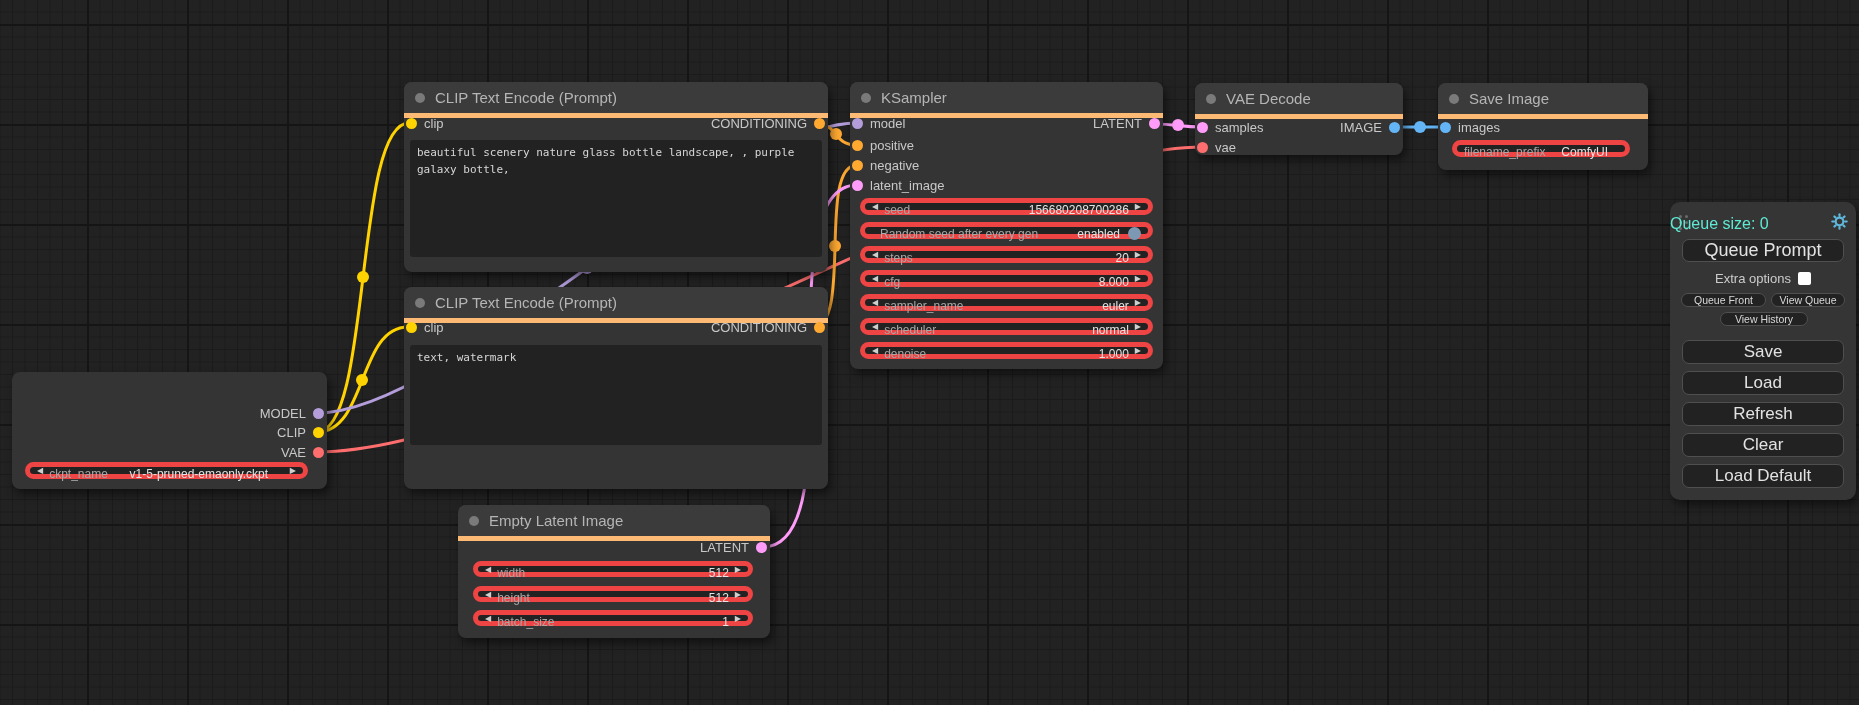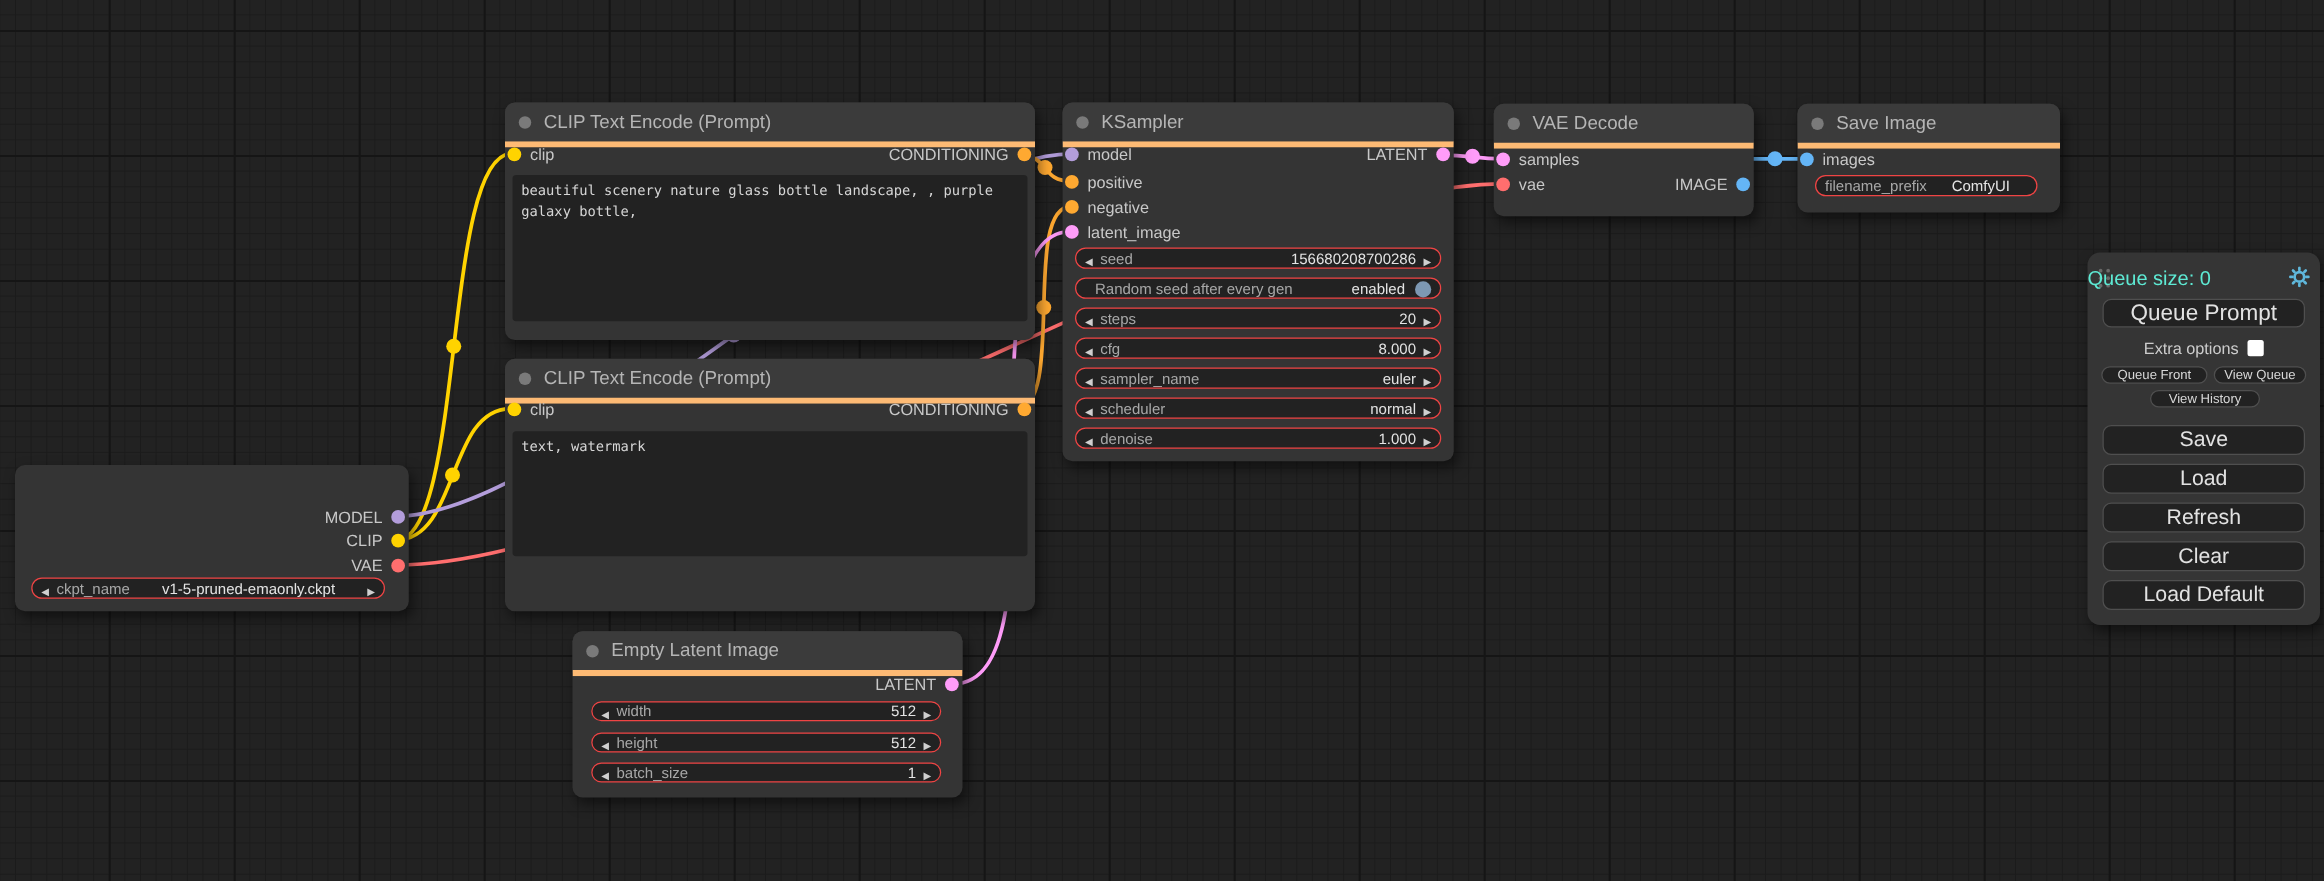--- a/index.html
+++ b/index.html
@@ -37,22 +37,22 @@
   .c-model{background:#b39ddb;} .c-clip{background:#ffd300;} .c-vae{background:#ff6e6e;}
   .c-cond{background:#ffa931;}  .c-latent{background:#ff9cf9;} .c-image{background:#64b5f6;}
 
   .prompt-text{
     position:absolute;background:#222;border:none;border-radius:3px;
     color:#d6d6d6;font-family:"DejaVu Sans Mono",monospace;font-size:11px;
     line-height:1.55;padding:4px 7px;resize:none;box-sizing:border-box;outline:none;
   }
 
   .pill{
-    position:absolute;height:17px;background:#222;border:1px solid #ef4444;border-radius:9px;
-    display:flex;align-items:flex-end;gap:6px;padding:0 7px;font-size:12px;box-sizing:border-box;
+    position:absolute;height:17px;background:#222;border:5px solid #ef4444;border-radius:9px;
+    display:flex;align-items:flex-start;gap:6px;padding:0 7px;font-size:12px;box-sizing:border-box;
   }
   .arr{font-size:8px;color:#cfcfcf;line-height:1;flex:none;cursor:pointer;}
   .wlabel{color:#a8a8a8;}
   .wvalue{margin-left:auto;color:#e4e4e4;}
   .wvalue.center{margin-left:0;flex:1;text-align:center;}
   .toggle{width:13px;height:13px;border-radius:50%;background:#7d98b3;flex:none;margin-left:2px;}
 
   
   #queue-panel{
     position:absolute;left:1670px;top:202px;width:186px;height:298px;
@@ -214,34 +214,34 @@
       <span class="arr">▶</span>
     </div>
     <div class="pill" style="left:10px;top:260px;width:293px;">
       <span class="arr">◀</span>
       <span class="wlabel">denoise</span>
       <span class="wvalue">1.000</span>
       <span class="arr">▶</span>
     </div>
   </div>
 
-  <div class="node" style="left:1195px;top:83px;width:208px;height:90px;">
+  <div class="node" style="left:1195px;top:83px;width:208px;height:72px;">
     <div class="titlebar">
       <span class="titledot"></span>
       <span>VAE Decode</span>
     </div>
     <div class="slot-in" style="top:37px;">
       <span class="dot c-latent"></span>
         <span>samples</span>
     </div>
     <div class="slot-in" style="top:57px;">
       <span class="dot c-vae"></span>
         <span>vae</span>
     </div>
-    <div class="slot-out" style="top:37px;margin-top:20px;">
+    <div class="slot-out" style="top:37px;">
       <span>IMAGE</span>
         <span class="dot c-image"></span>
     </div>
   </div>
 
   <div class="node" style="left:1438px;top:83px;width:210px;height:87px;">
     <div class="titlebar">
       <span class="titledot"></span>
       <span>Save Image</span>
     </div>

